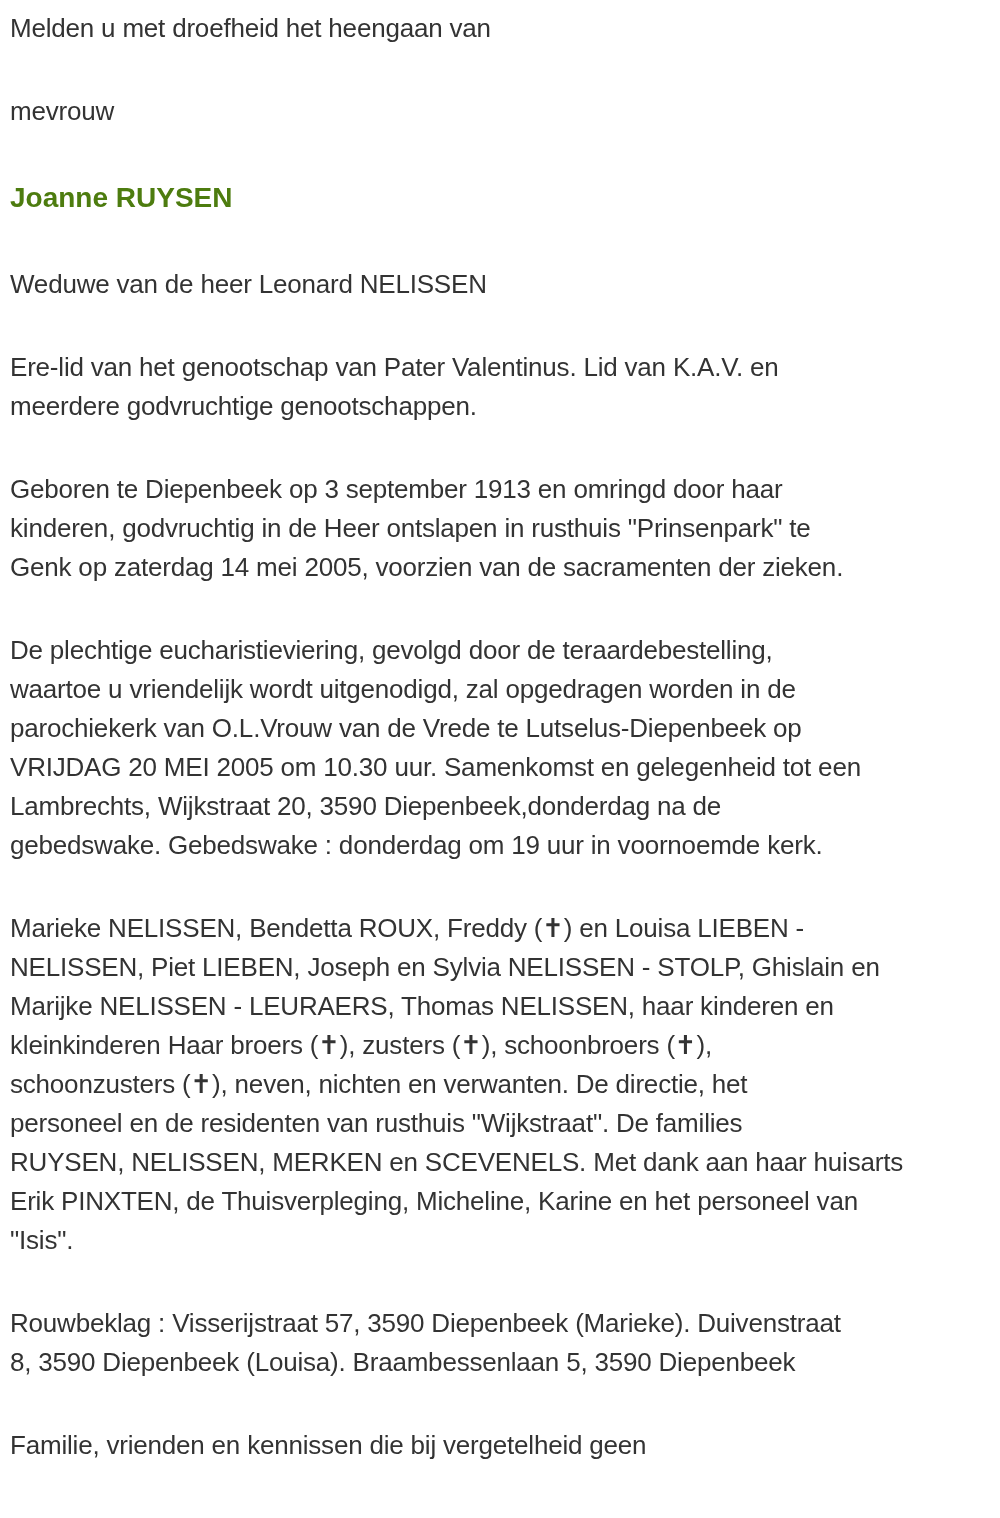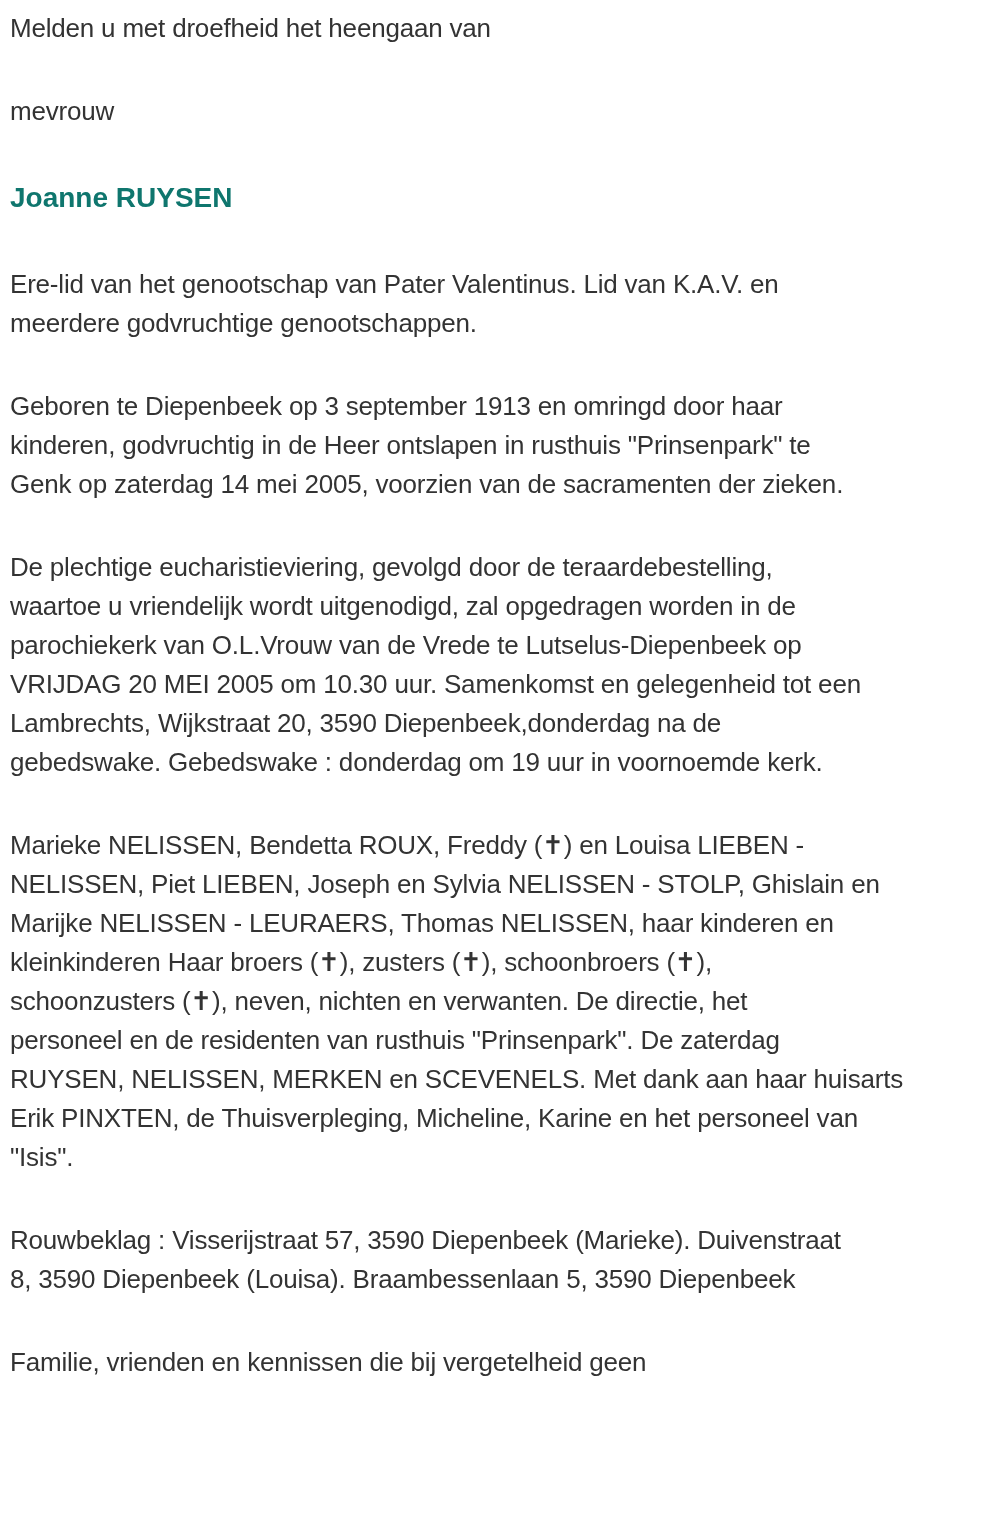--- a/index.html
+++ b/index.html
@@ -32,21 +32,21 @@
   }
   
   .block-intro         { margin-bottom: 44px; }
   .block-salutation    { margin-bottom: 6px;  }
   .block-deceased-name { margin-bottom: 8px;  }
   .block-deceased-name .line {
     font-size: 28px;
     font-weight: 700;
     line-height: 46px;
     letter-spacing: 0;
-    color: #0f766e;
+    color: #4d7c0f;
   }
   .block-widow-of      { margin-bottom: 42px; }
   .block-memberships   { margin-bottom: 40px; }
   .block-life-dates    { margin-bottom: 46px; }
   .block-service       { margin-bottom: 47px; }
   .block-family        { margin-bottom: 53px; }
   .block-condolences   { margin-bottom: 39px; }
   .block-apology       { margin-bottom: 0;    }
 </style>
 </head>
@@ -54,20 +54,23 @@
 
 <main class="obituary">
     <p class="block block-intro">
       <span class="line">Melden u met droefheid het heengaan van</span>
     </p>
     <p class="block block-salutation">
       <span class="line">mevrouw</span>
     </p>
     <p class="block block-deceased-name">
       <span class="line">Joanne RUYSEN</span>
+    </p>
+    <p class="block block-widow-of">
+      <span class="line">Weduwe van de heer Leonard NELISSEN</span>
     </p>
     <p class="block block-memberships">
       <span class="line">Ere-lid van het genootschap van Pater Valentinus. Lid van K.A.V. en</span>
       <span class="line">meerdere godvruchtige genootschappen.</span>
     </p>
     <p class="block block-life-dates">
       <span class="line">Geboren te Diepenbeek op 3 september 1913 en omringd door haar</span>
       <span class="line">kinderen, godvruchtig in de Heer ontslapen in rusthuis "Prinsenpark" te</span>
       <span class="line">Genk op zaterdag 14 mei 2005, voorzien van de sacramenten der zieken.</span>
     </p>
@@ -78,21 +81,21 @@
       <span class="line">VRIJDAG 20 MEI 2005 om 10.30 uur. Samenkomst en gelegenheid tot een</span>
       <span class="line">Lambrechts, Wijkstraat 20, 3590 Diepenbeek,donderdag na de</span>
       <span class="line">gebedswake. Gebedswake : donderdag om 19 uur in voornoemde kerk.</span>
     </p>
     <p class="block block-family">
       <span class="line">Marieke NELISSEN, Bendetta ROUX, Freddy (✝) en Louisa LIEBEN -</span>
       <span class="line">NELISSEN, Piet LIEBEN, Joseph en Sylvia NELISSEN - STOLP, Ghislain en</span>
       <span class="line">Marijke NELISSEN - LEURAERS, Thomas NELISSEN, haar kinderen en</span>
       <span class="line">kleinkinderen Haar broers (✝), zusters (✝), schoonbroers (✝),</span>
       <span class="line">schoonzusters (✝), neven, nichten en verwanten. De directie, het</span>
-      <span class="line">personeel en de residenten van rusthuis "Prinsenpark". De zaterdag</span>
+      <span class="line">personeel en de residenten van rusthuis "Wijkstraat". De families</span>
       <span class="line">RUYSEN, NELISSEN, MERKEN en SCEVENELS. Met dank aan haar huisarts</span>
       <span class="line">Erik PINXTEN, de Thuisverpleging, Micheline, Karine en het personeel van</span>
       <span class="line">"Isis".</span>
     </p>
     <p class="block block-condolences">
       <span class="line">Rouwbeklag : Visserijstraat 57, 3590 Diepenbeek (Marieke). Duivenstraat</span>
       <span class="line">8, 3590 Diepenbeek (Louisa). Braambessenlaan 5, 3590 Diepenbeek</span>
     </p>
     <p class="block block-apology">
       <span class="line">Familie, vrienden en kennissen die bij vergetelheid geen</span>

